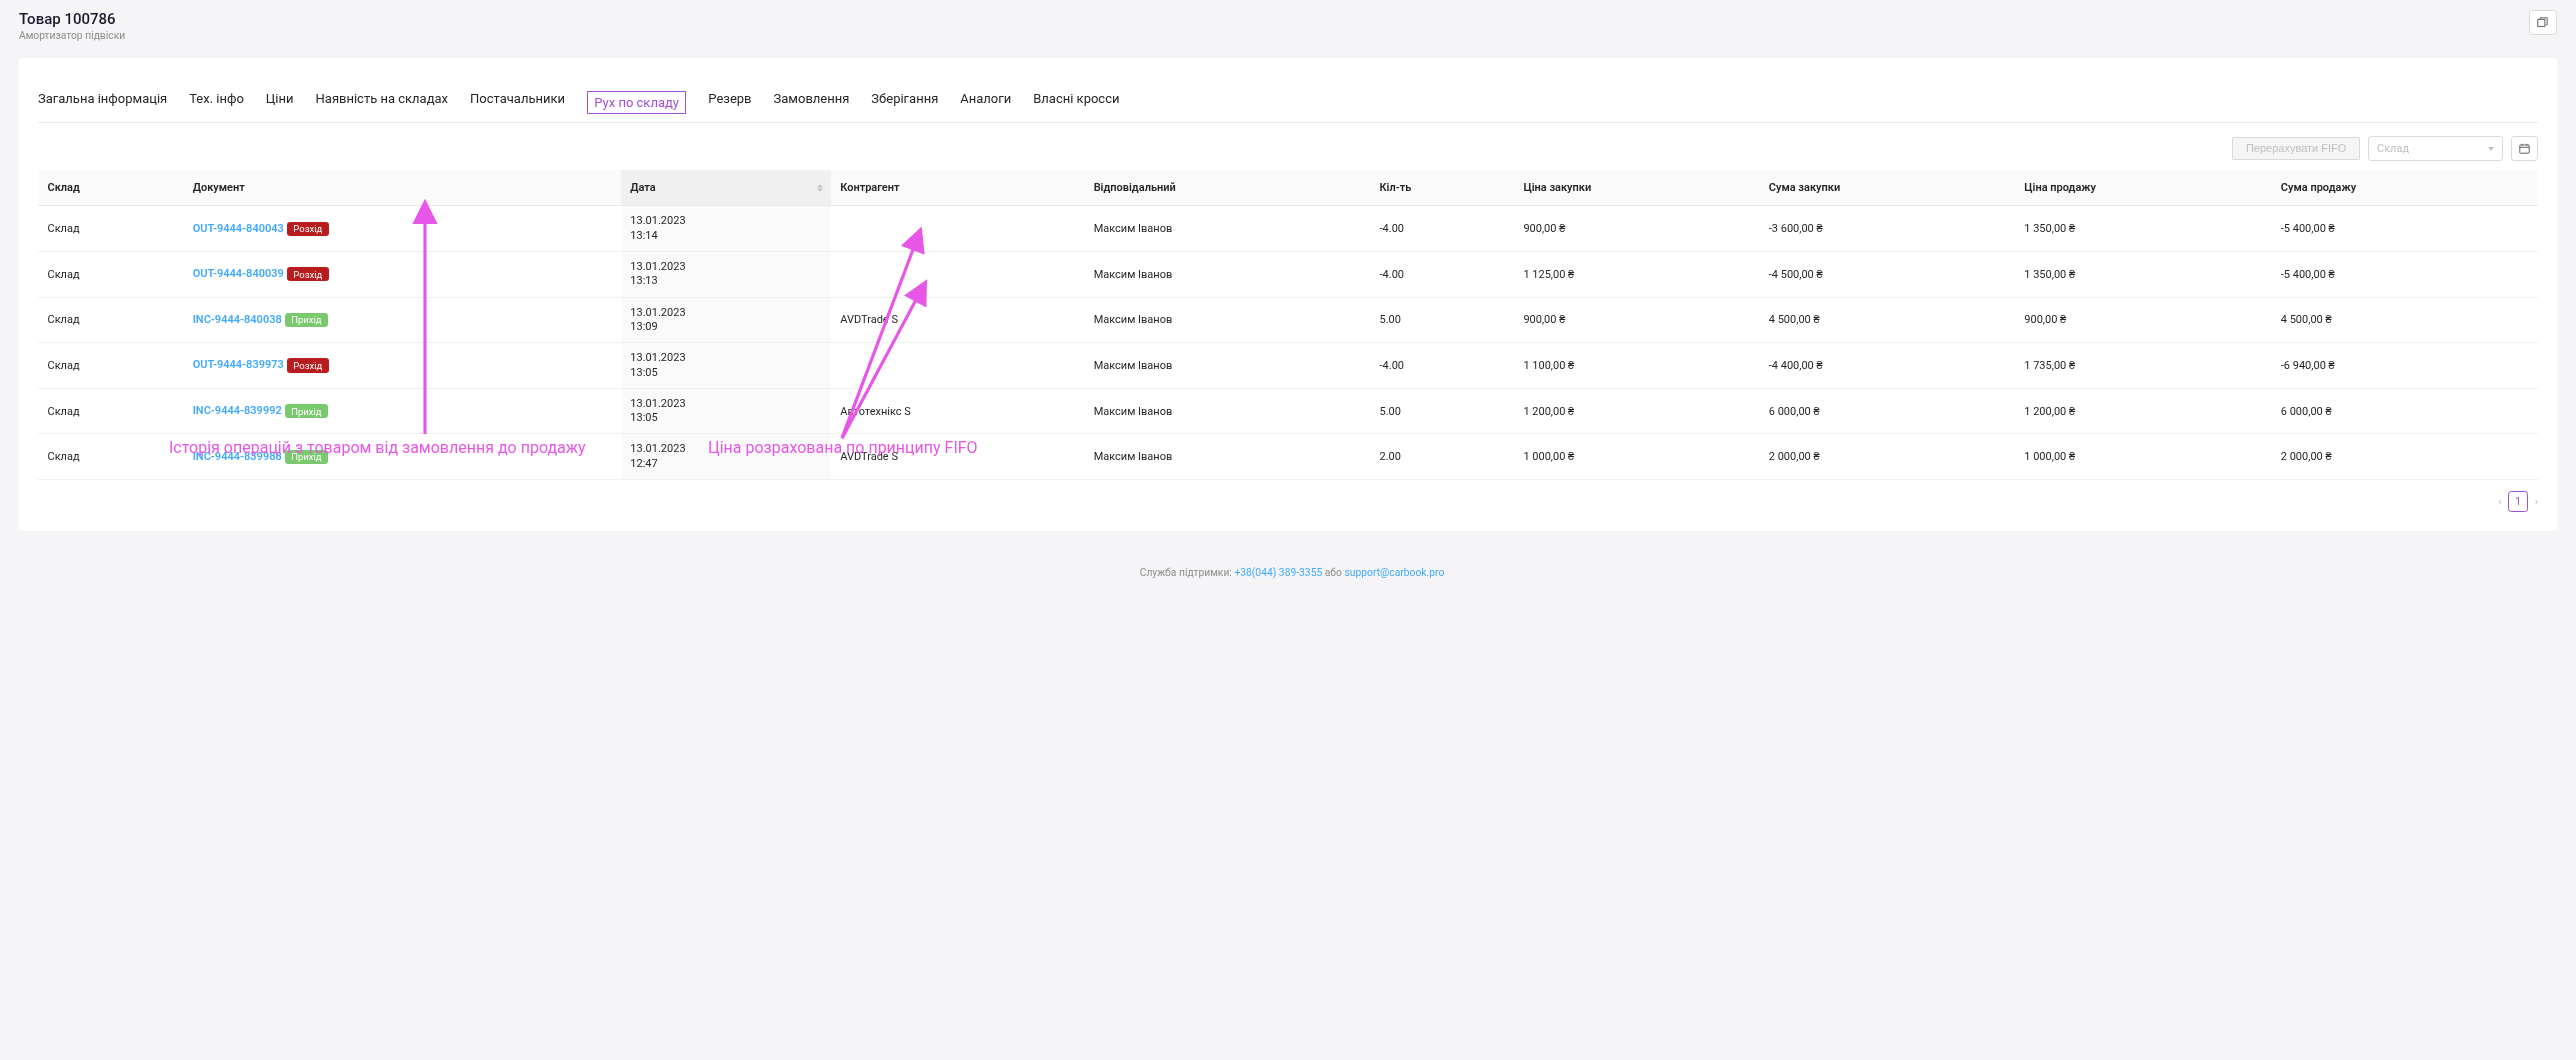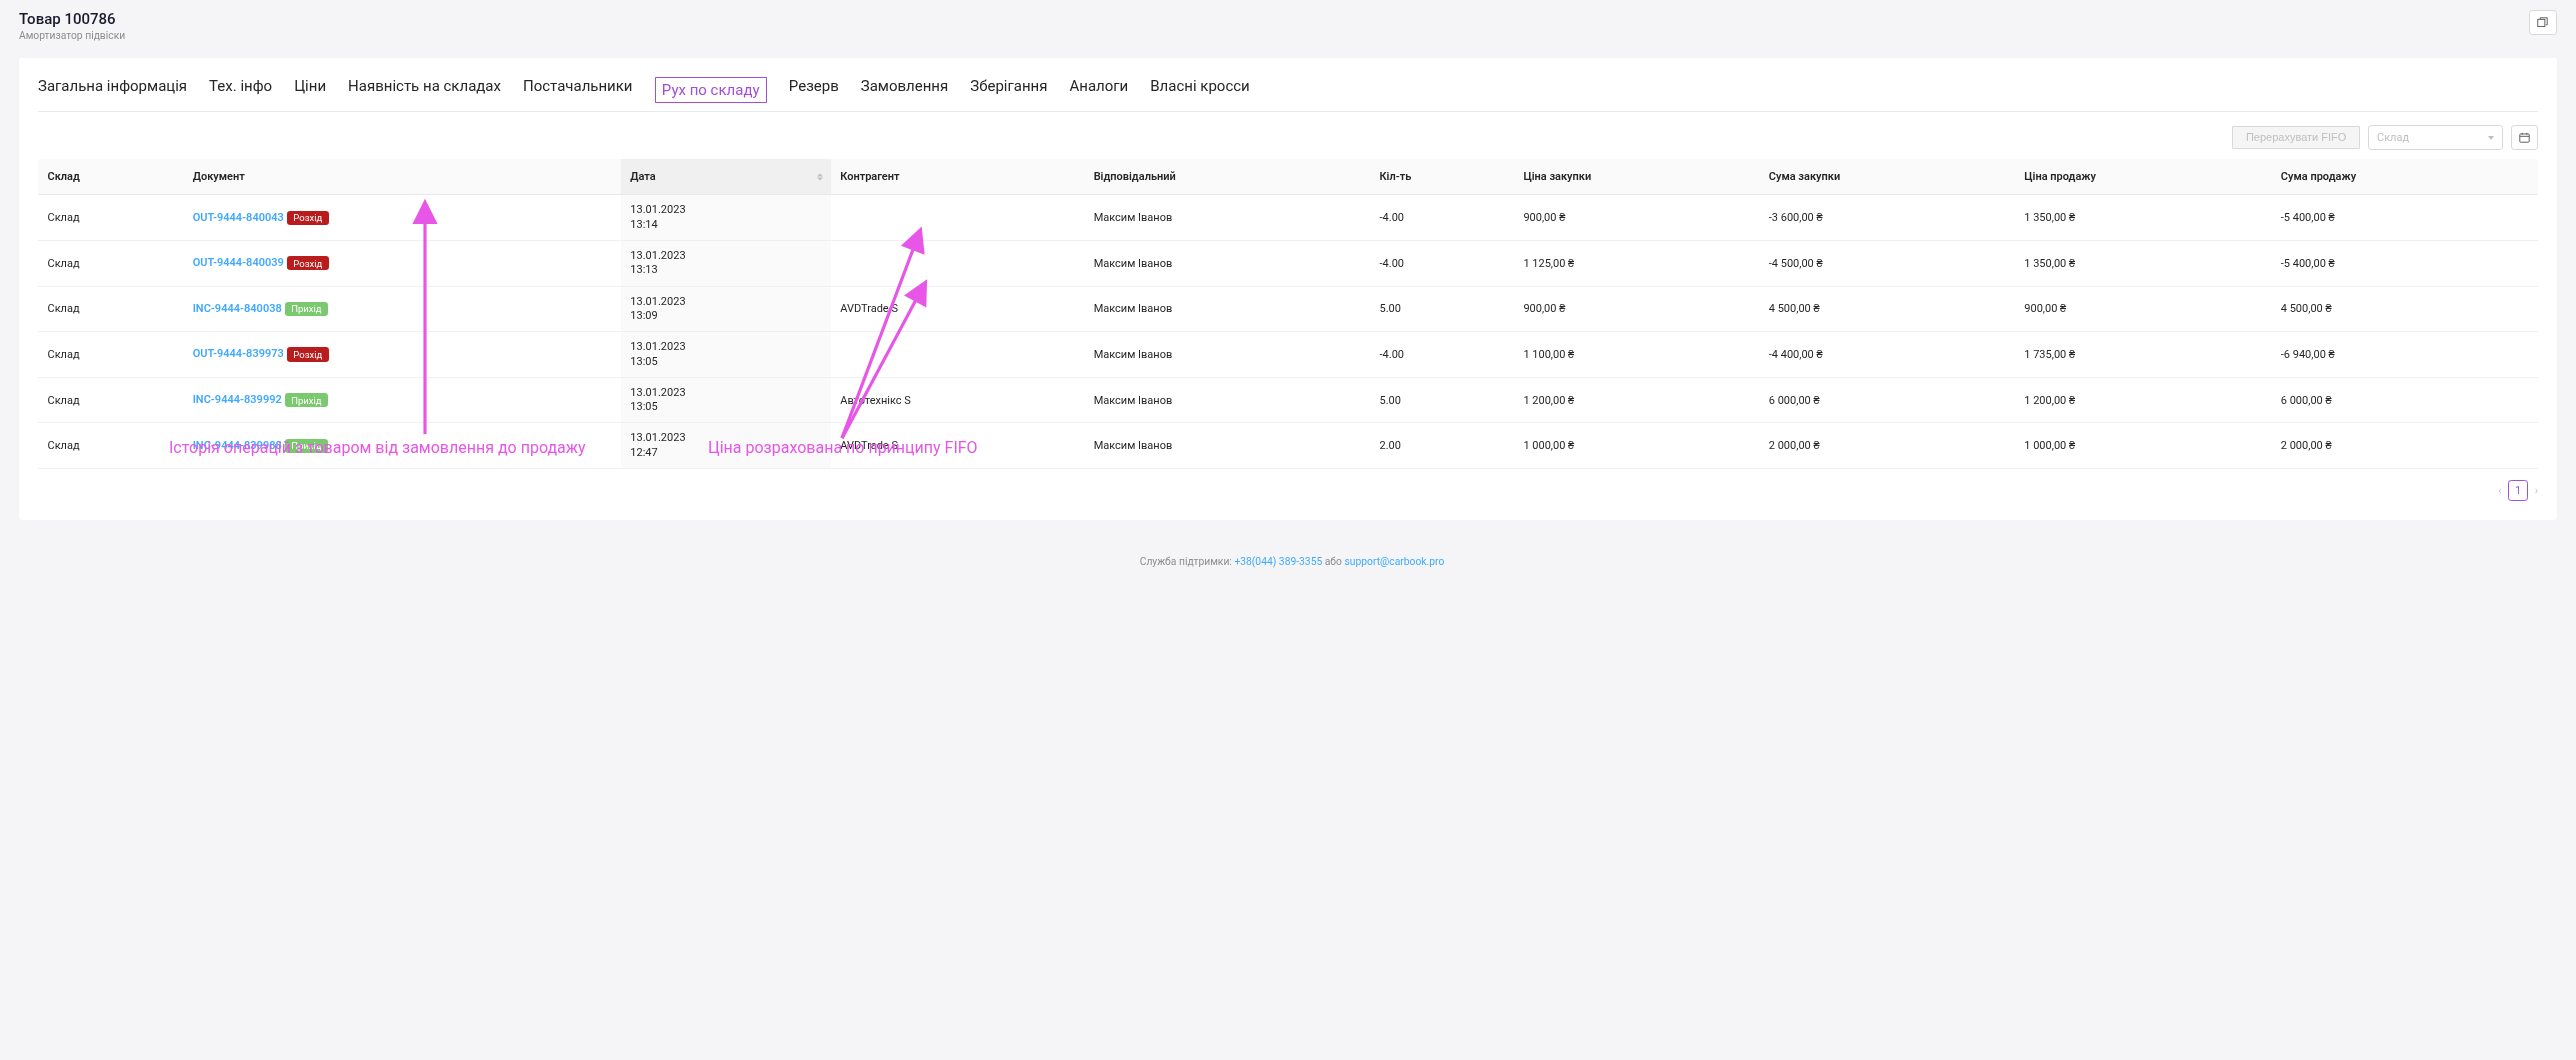--- a/index.html
+++ b/index.html
@@ -45,24 +45,25 @@
     position: relative;
   }
   .tabs {
     display: flex;
     gap: 22px;
     border-bottom: 0.8px solid #e8e8e8;
     margin-bottom: 12.7px;
   }
   .tab {
     padding: 0 0 11px 0;
-    font-size: 15px;
+    font-size: 13px;
     color: #262626;
     cursor: pointer;
     white-space: nowrap;
+    margin-top: 14px;
   }
   .tab.active {
     color: #a34ed4;
     border: 0.8px solid #a34ed4;
     padding: 3.2px 6.3px;
     margin-bottom: 8px;
     border-bottom: 1.6px solid #a34ed4;
     border-radius: 0.8px;
   }
   .controls {

